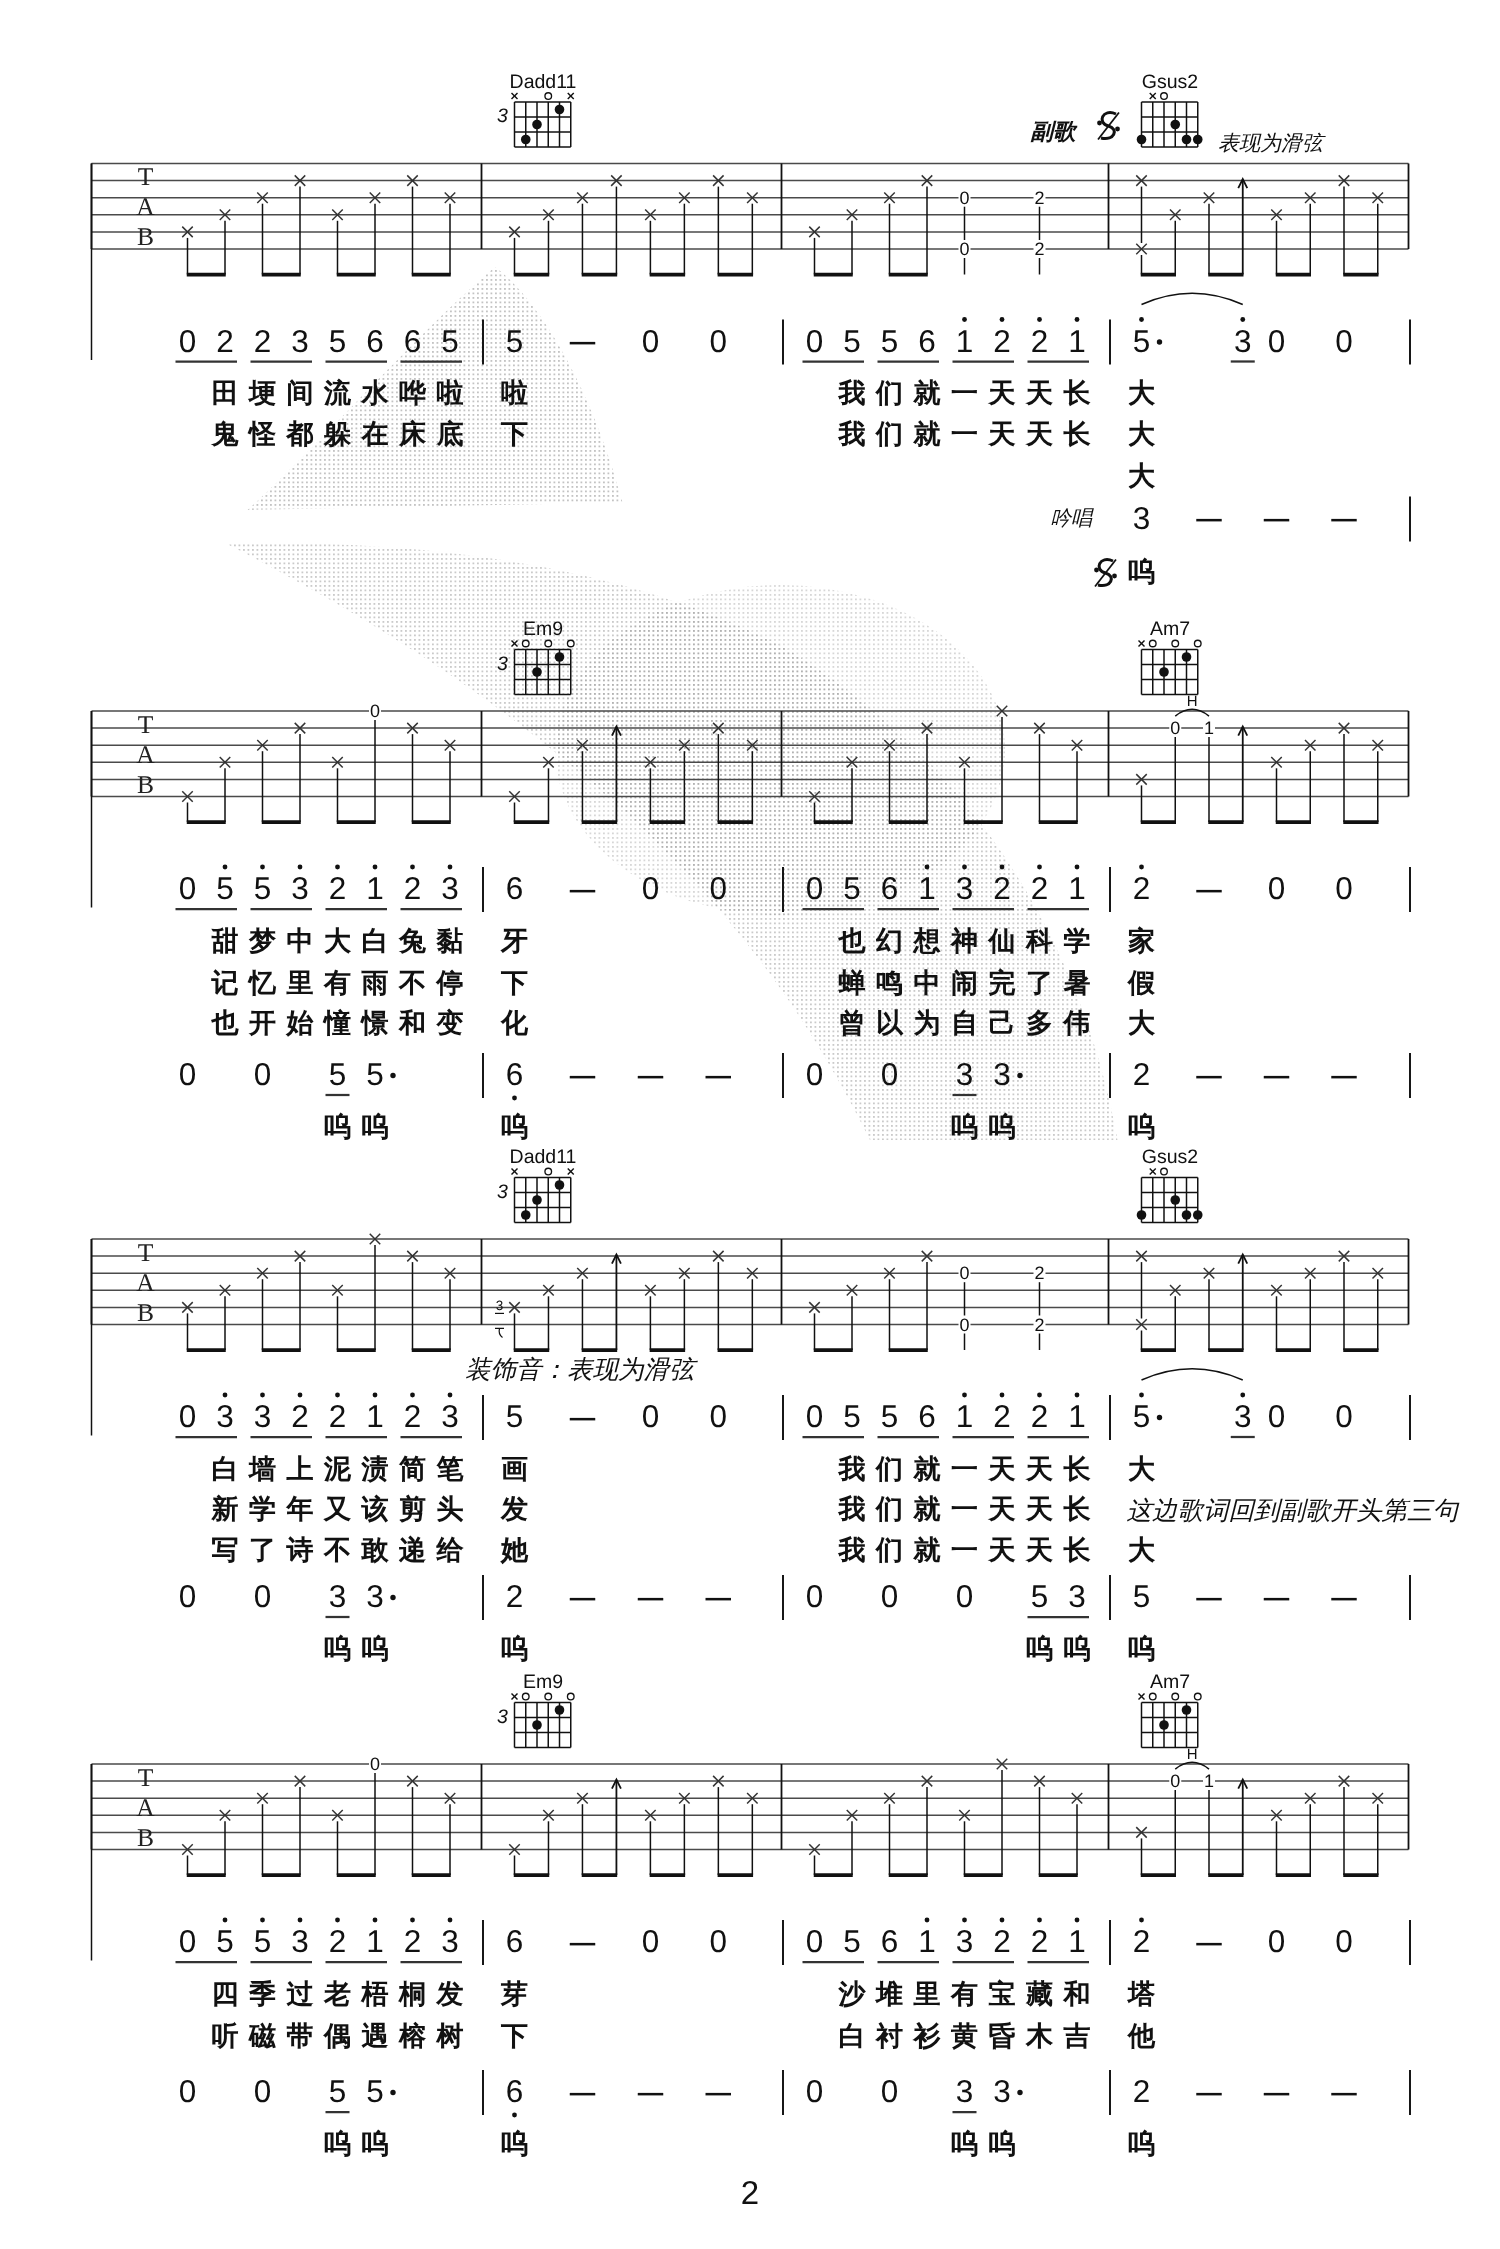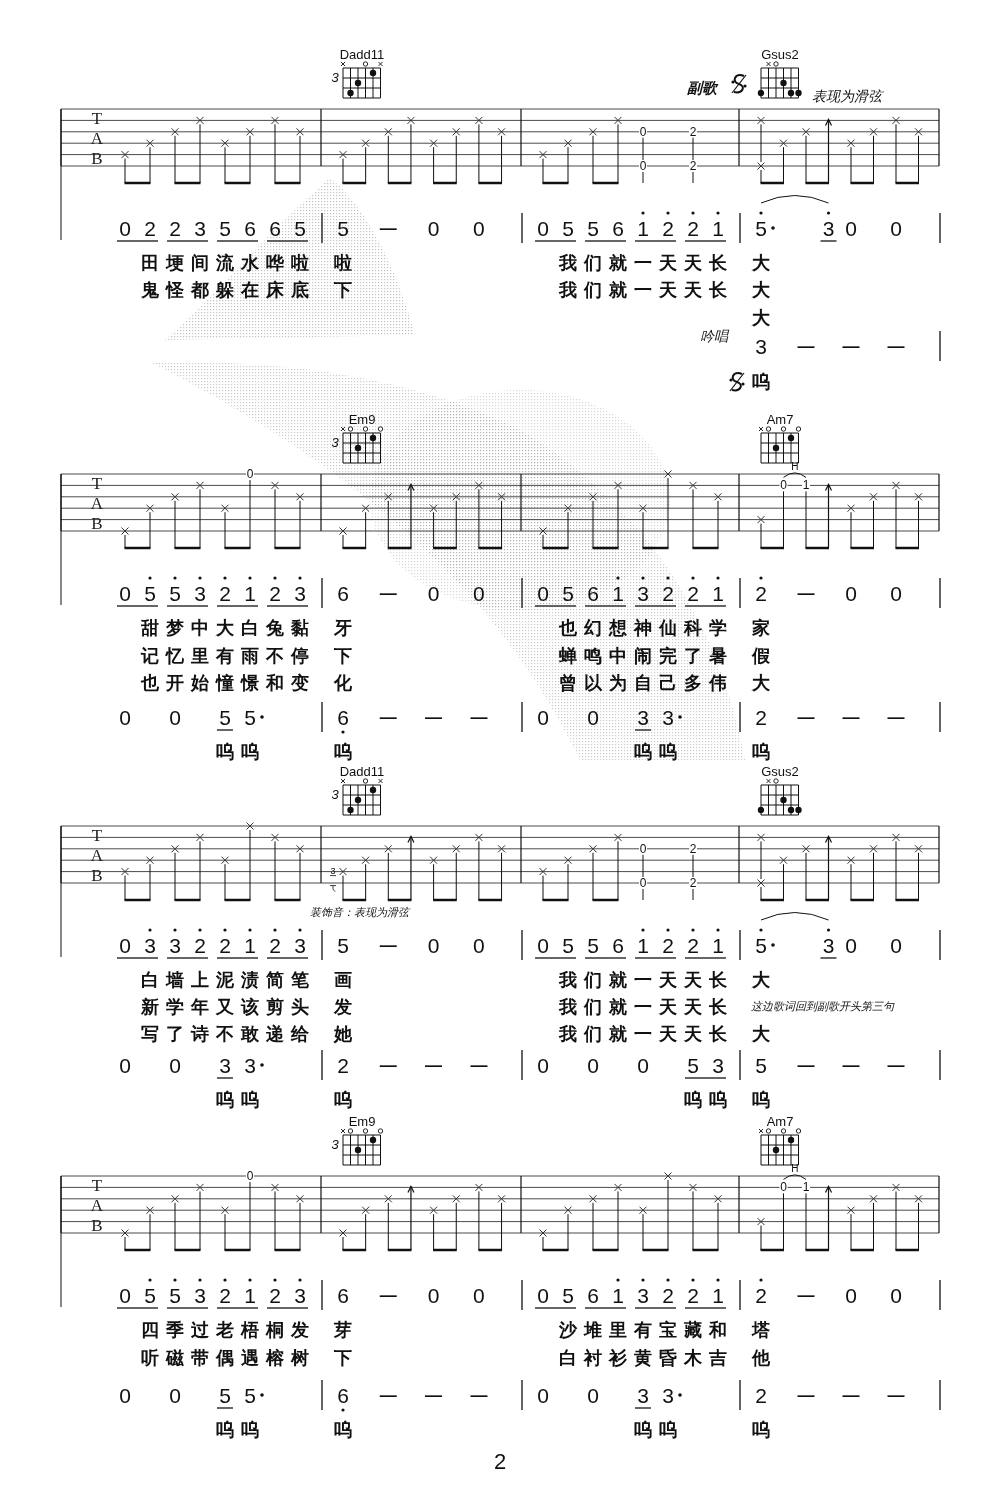--- a/index.html
+++ b/index.html
@@ -9,21 +9,21 @@
   .t{position:absolute;transform:translate(-50%,-50%);white-space:nowrap;line-height:1;color:#111111;}
   .t.left{transform:translate(0,-50%);}
   .num{font-family:"Liberation Sans",sans-serif;font-size:21px;}
   .dash{font-family:"Liberation Sans",sans-serif;font-size:17px;font-weight:bold;}
   .lyric{font-family:"DejaVu Sans",sans-serif;font-size:18px;font-weight:bold;}
   .tabletter{font-family:"Liberation Serif",serif;font-size:17px;color:#222;}
   .chordname{font-family:"Liberation Sans",sans-serif;font-size:13px;}
   .fretlabel{font-family:"Liberation Sans",sans-serif;font-size:13px;font-style:italic;}
   .italic{font-family:"DejaVu Sans",sans-serif;font-size:14px;font-style:italic;}
   .italic-bold{font-family:"DejaVu Sans",sans-serif;font-size:15px;font-style:italic;font-weight:bold;}
-  .note-text{font-family:Liberation Mono, monospace;font-size:11px;font-style:italic;}
+  .note-text{font-family:Liberation Serif, serif;font-size:17px;font-style:italic;}
   .pagenum{position:absolute;left:500px;top:1462px;transform:translate(-50%,-50%);font-family:"Liberation Sans",sans-serif;font-size:22px;line-height:1;color:#111;}
 </style>
 </head>
 <body>
 
 <div id="page">
   <svg id="watermark" viewBox="0 0 1000 1499">
     <defs>
       <pattern id="dots" width="3" height="3" patternUnits="userSpaceOnUse">
         <rect width="1.2" height="1.2" fill="#7a7a7a"></rect>
@@ -896,21 +896,21 @@
       <div class="t lyric" style="left: 718px; top: 290px;">长</div>
       <div class="t lyric" style="left: 761px; top: 290px;">大</div>
       <div class="t lyric" style="left: 761px; top: 318px;">大</div>
       <div class="t num" style="left: 761px; top: 346px;">3</div>
       <div class="t dash" style="left: 806px; top: 346px;">—</div>
       <div class="t dash" style="left: 851px; top: 346px;">—</div>
       <div class="t dash" style="left: 896px; top: 346px;">—</div>
       <div class="t lyric" style="left: 761px; top: 382px;">呜</div>
       <div class="t italic-bold left" style="left: 687px; top: 88px;">副歌</div>
       <div class="t italic left" style="left: 812px; top: 96px;">表现为滑弦</div>
-      <div class="t italic left" style="left: 700px; top: 336px;">吟唱</div>
+      <div class="t italic left" style="left: 700px; top: 346px;">吟唱</div>
       <div class="t tabletter" style="left: 97px; top: 483px;">T</div>
       <div class="t tabletter" style="left: 97px; top: 503px;">A</div>
       <div class="t tabletter" style="left: 97px; top: 523px;">B</div>
       <div class="t chordname" style="left: 362px; top: 419px;">Em9</div>
       <div class="t fretlabel" style="left: 335px; top: 442px;">3</div>
       <div class="t chordname" style="left: 780px; top: 419px;">Am7</div>
       <div class="t num" style="left: 125px; top: 593px;">0</div>
       <div class="t num" style="left: 150px; top: 593px;">5</div>
       <div class="t num" style="left: 175px; top: 593px;">5</div>
       <div class="t num" style="left: 200px; top: 593px;">3</div>

